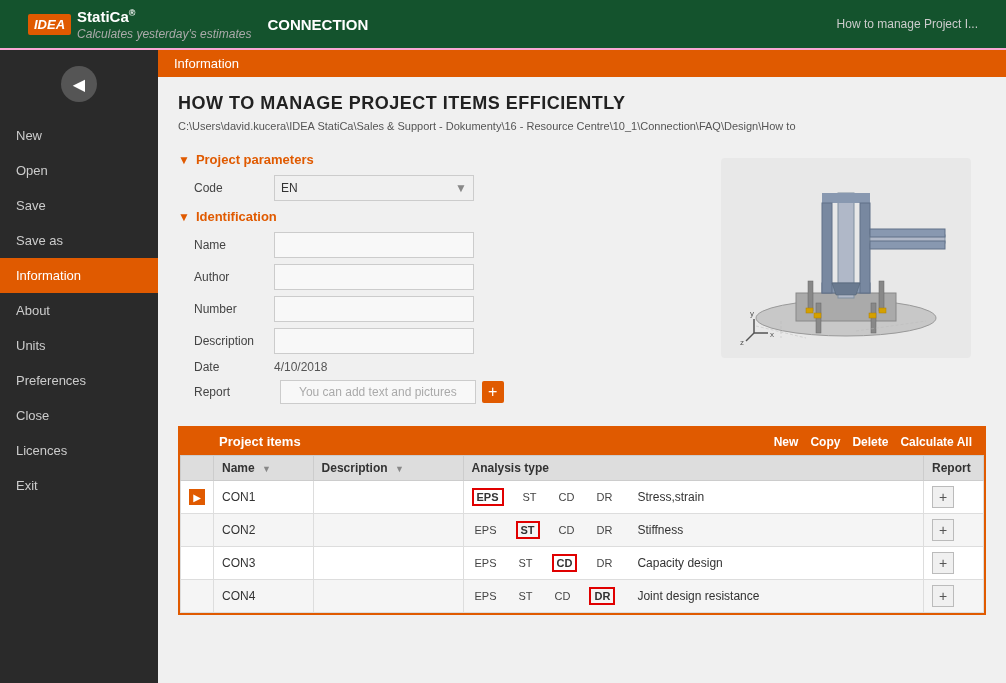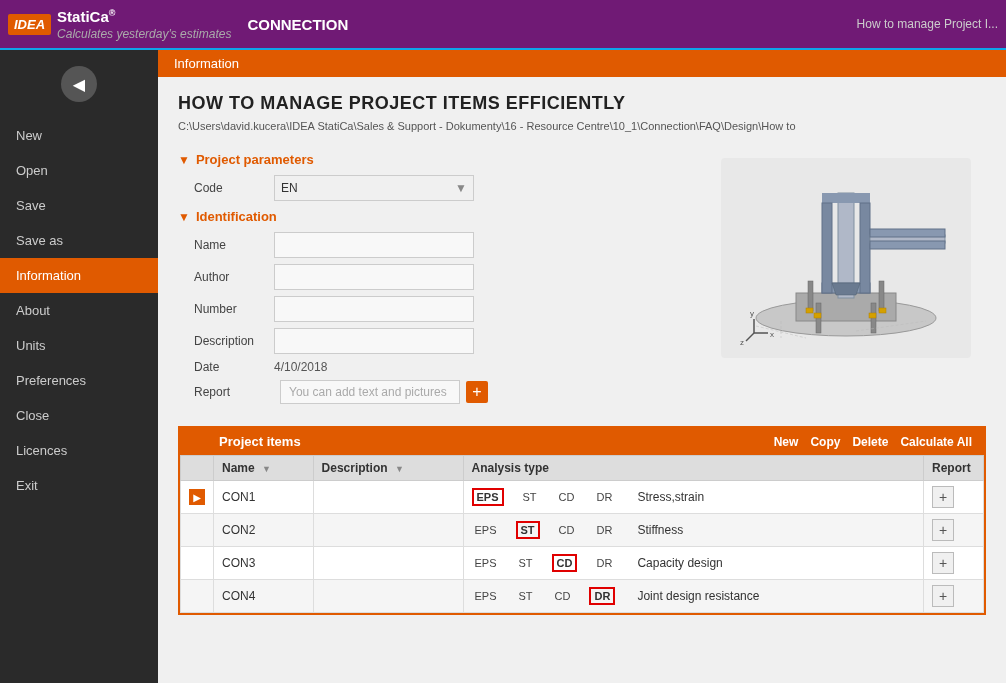--- a/index.html
+++ b/index.html
@@ -1,25 +1,25 @@
 <!DOCTYPE html>
 <html><head>
   <meta charset="utf-8">
   <style>
     * { box-sizing: border-box; margin: 0; padding: 0; }
     body { font-family: Arial, sans-serif; font-size: 13px; background: #3c3c3c; width: 1006px; height: 683px; overflow: hidden; }
 
     
     .header {
-      background: #701a75;
+      background: #14532d;
       height: 50px;
       display: flex;
       align-items: center;
-      padding: 0 8px;
-      border-bottom: 2px solid #0ea5e9;
+      padding: 0 28px;
+      border-bottom: 2px solid #f9a8d4;
     }
     .header-logo {
       display: flex;
       align-items: center;
       gap: 6px;
     }
     .logo-box {
       background: #e05a00;
       color: white;
       font-weight: bold;
@@ -199,21 +199,21 @@
     .report-row {
       display: flex;
       align-items: center;
       gap: 6px;
       margin-left: 16px;
       margin-bottom: 6px;
     }
     .report-placeholder {
       background: #f8f8f8;
       border: 1px solid #ccc;
-      padding: 3px 8px;
+      padding: 3px 18px;
       font-size: 12px;
       color: #aaa;
       height: 24px;
       display: flex;
       align-items: center;
       min-width: 180px;
     }
     .add-btn {
       width: 22px;
       height: 22px;

